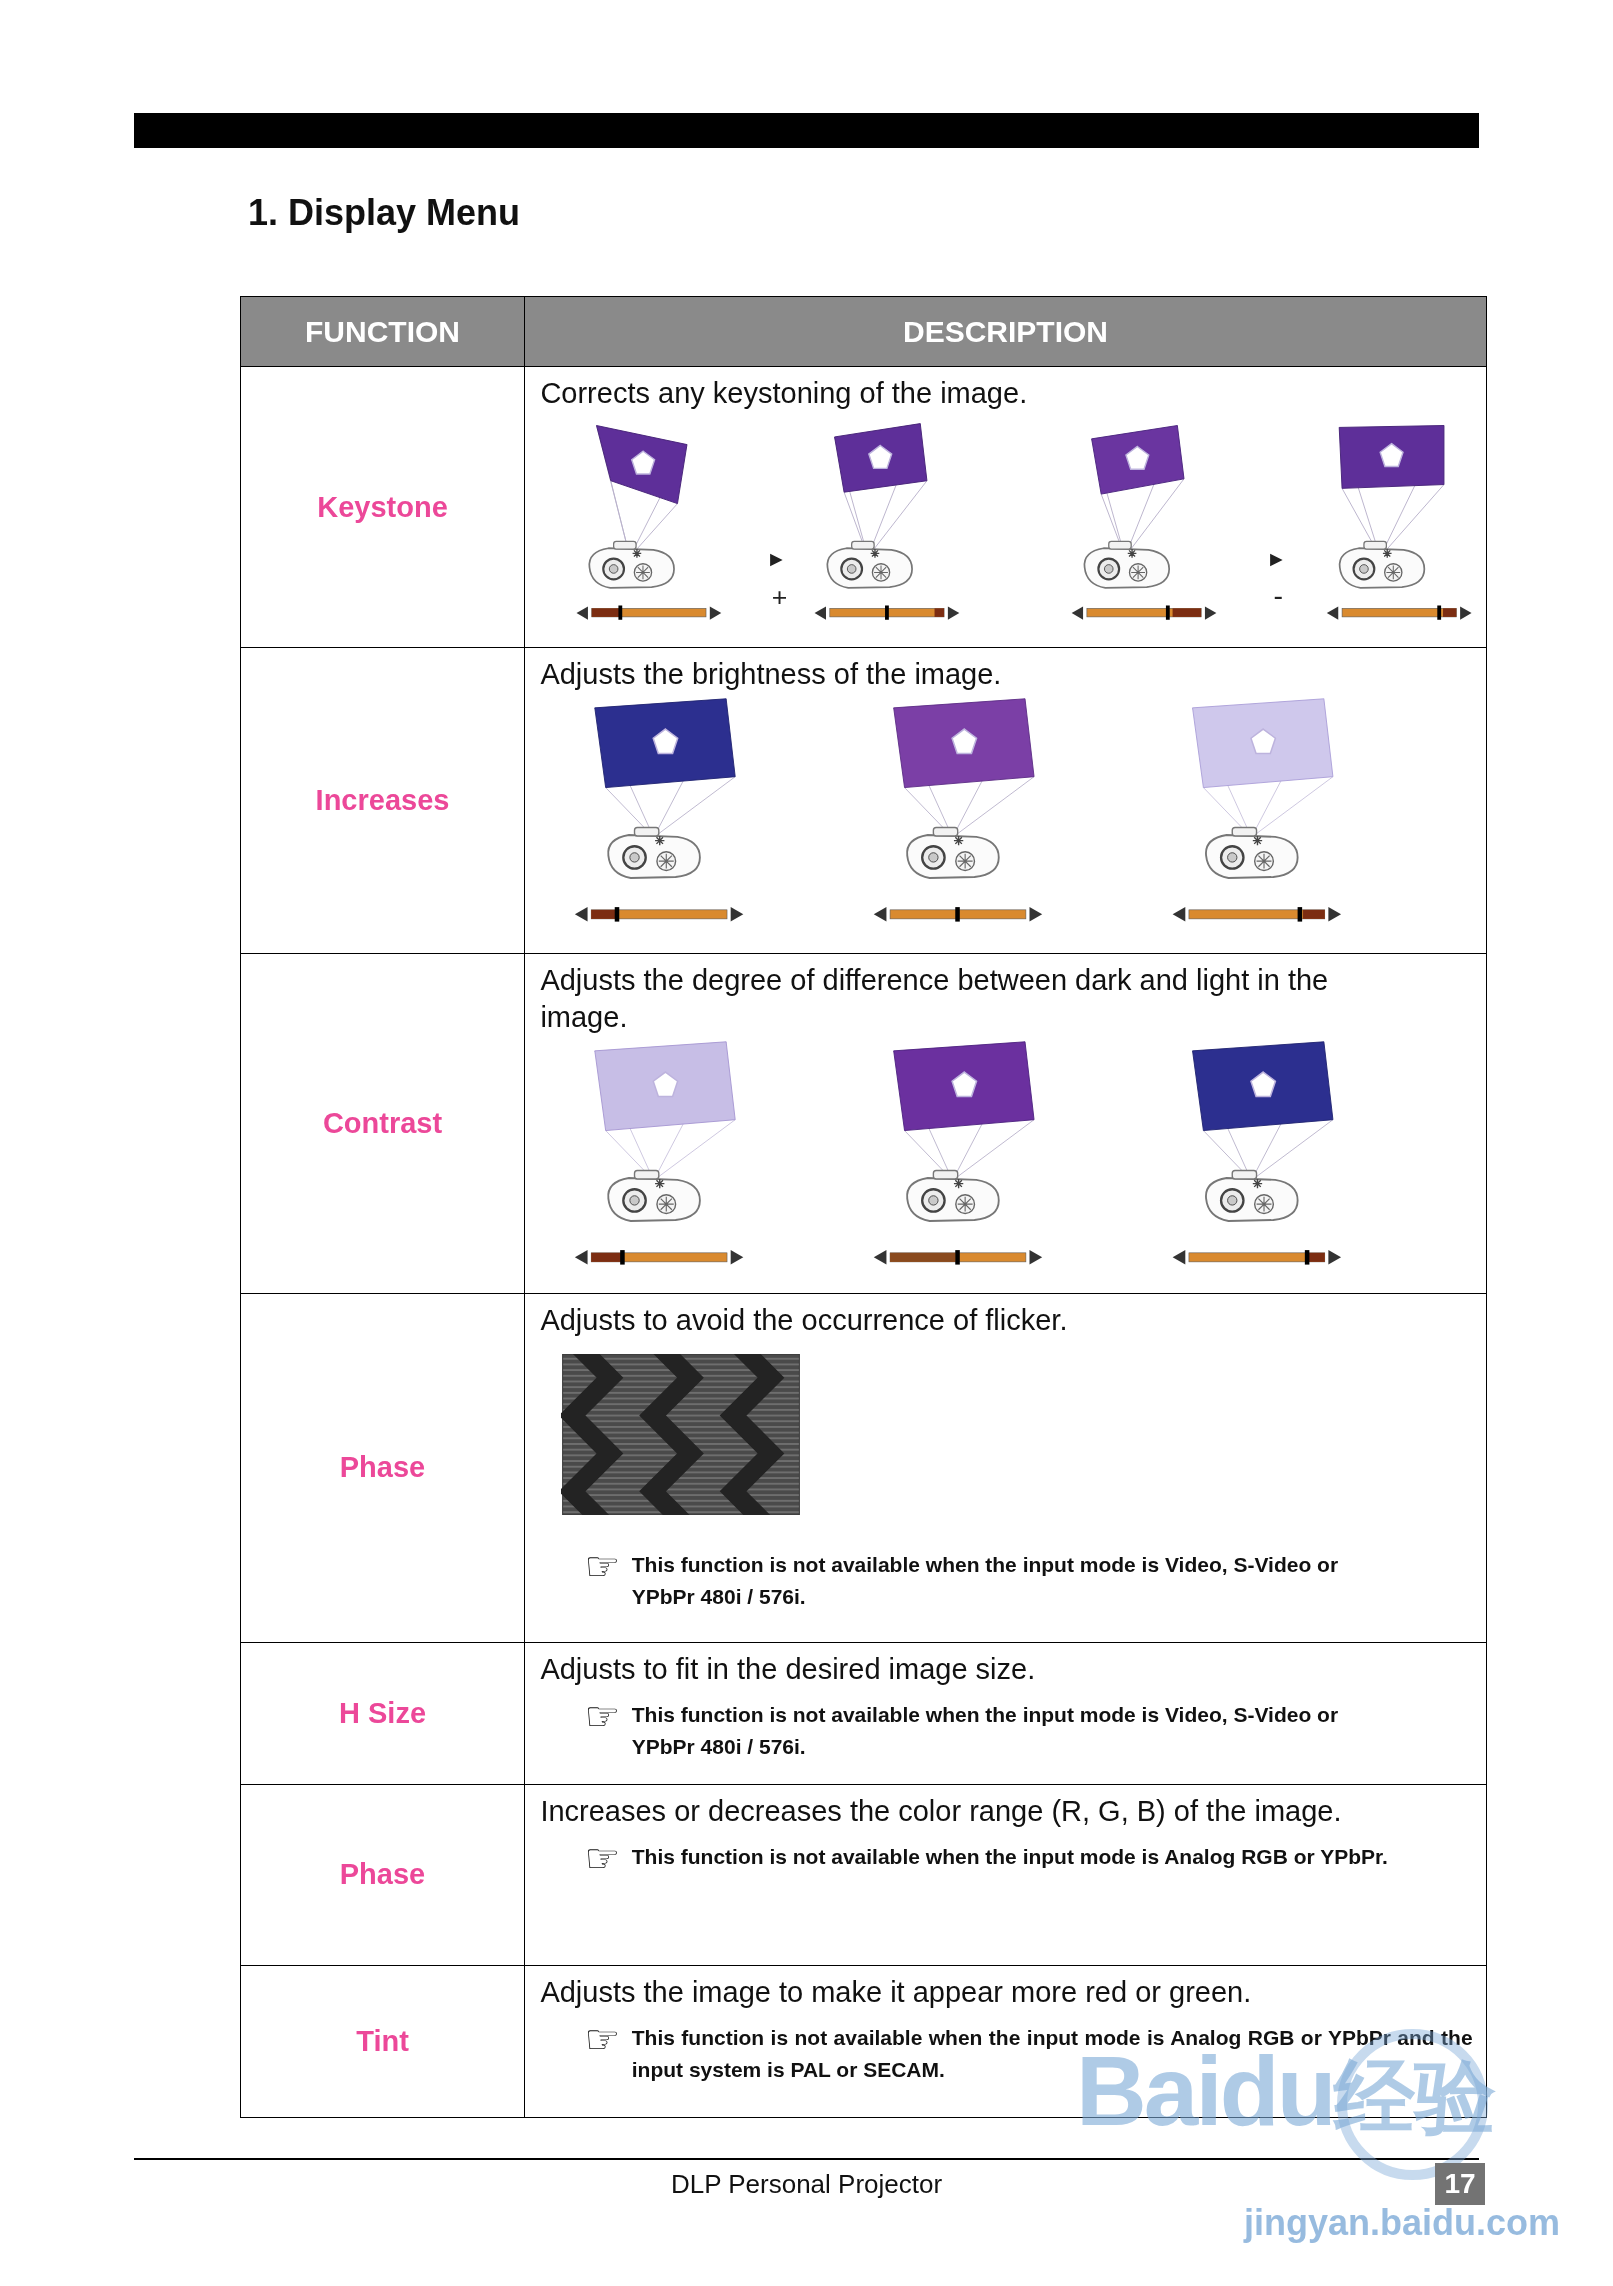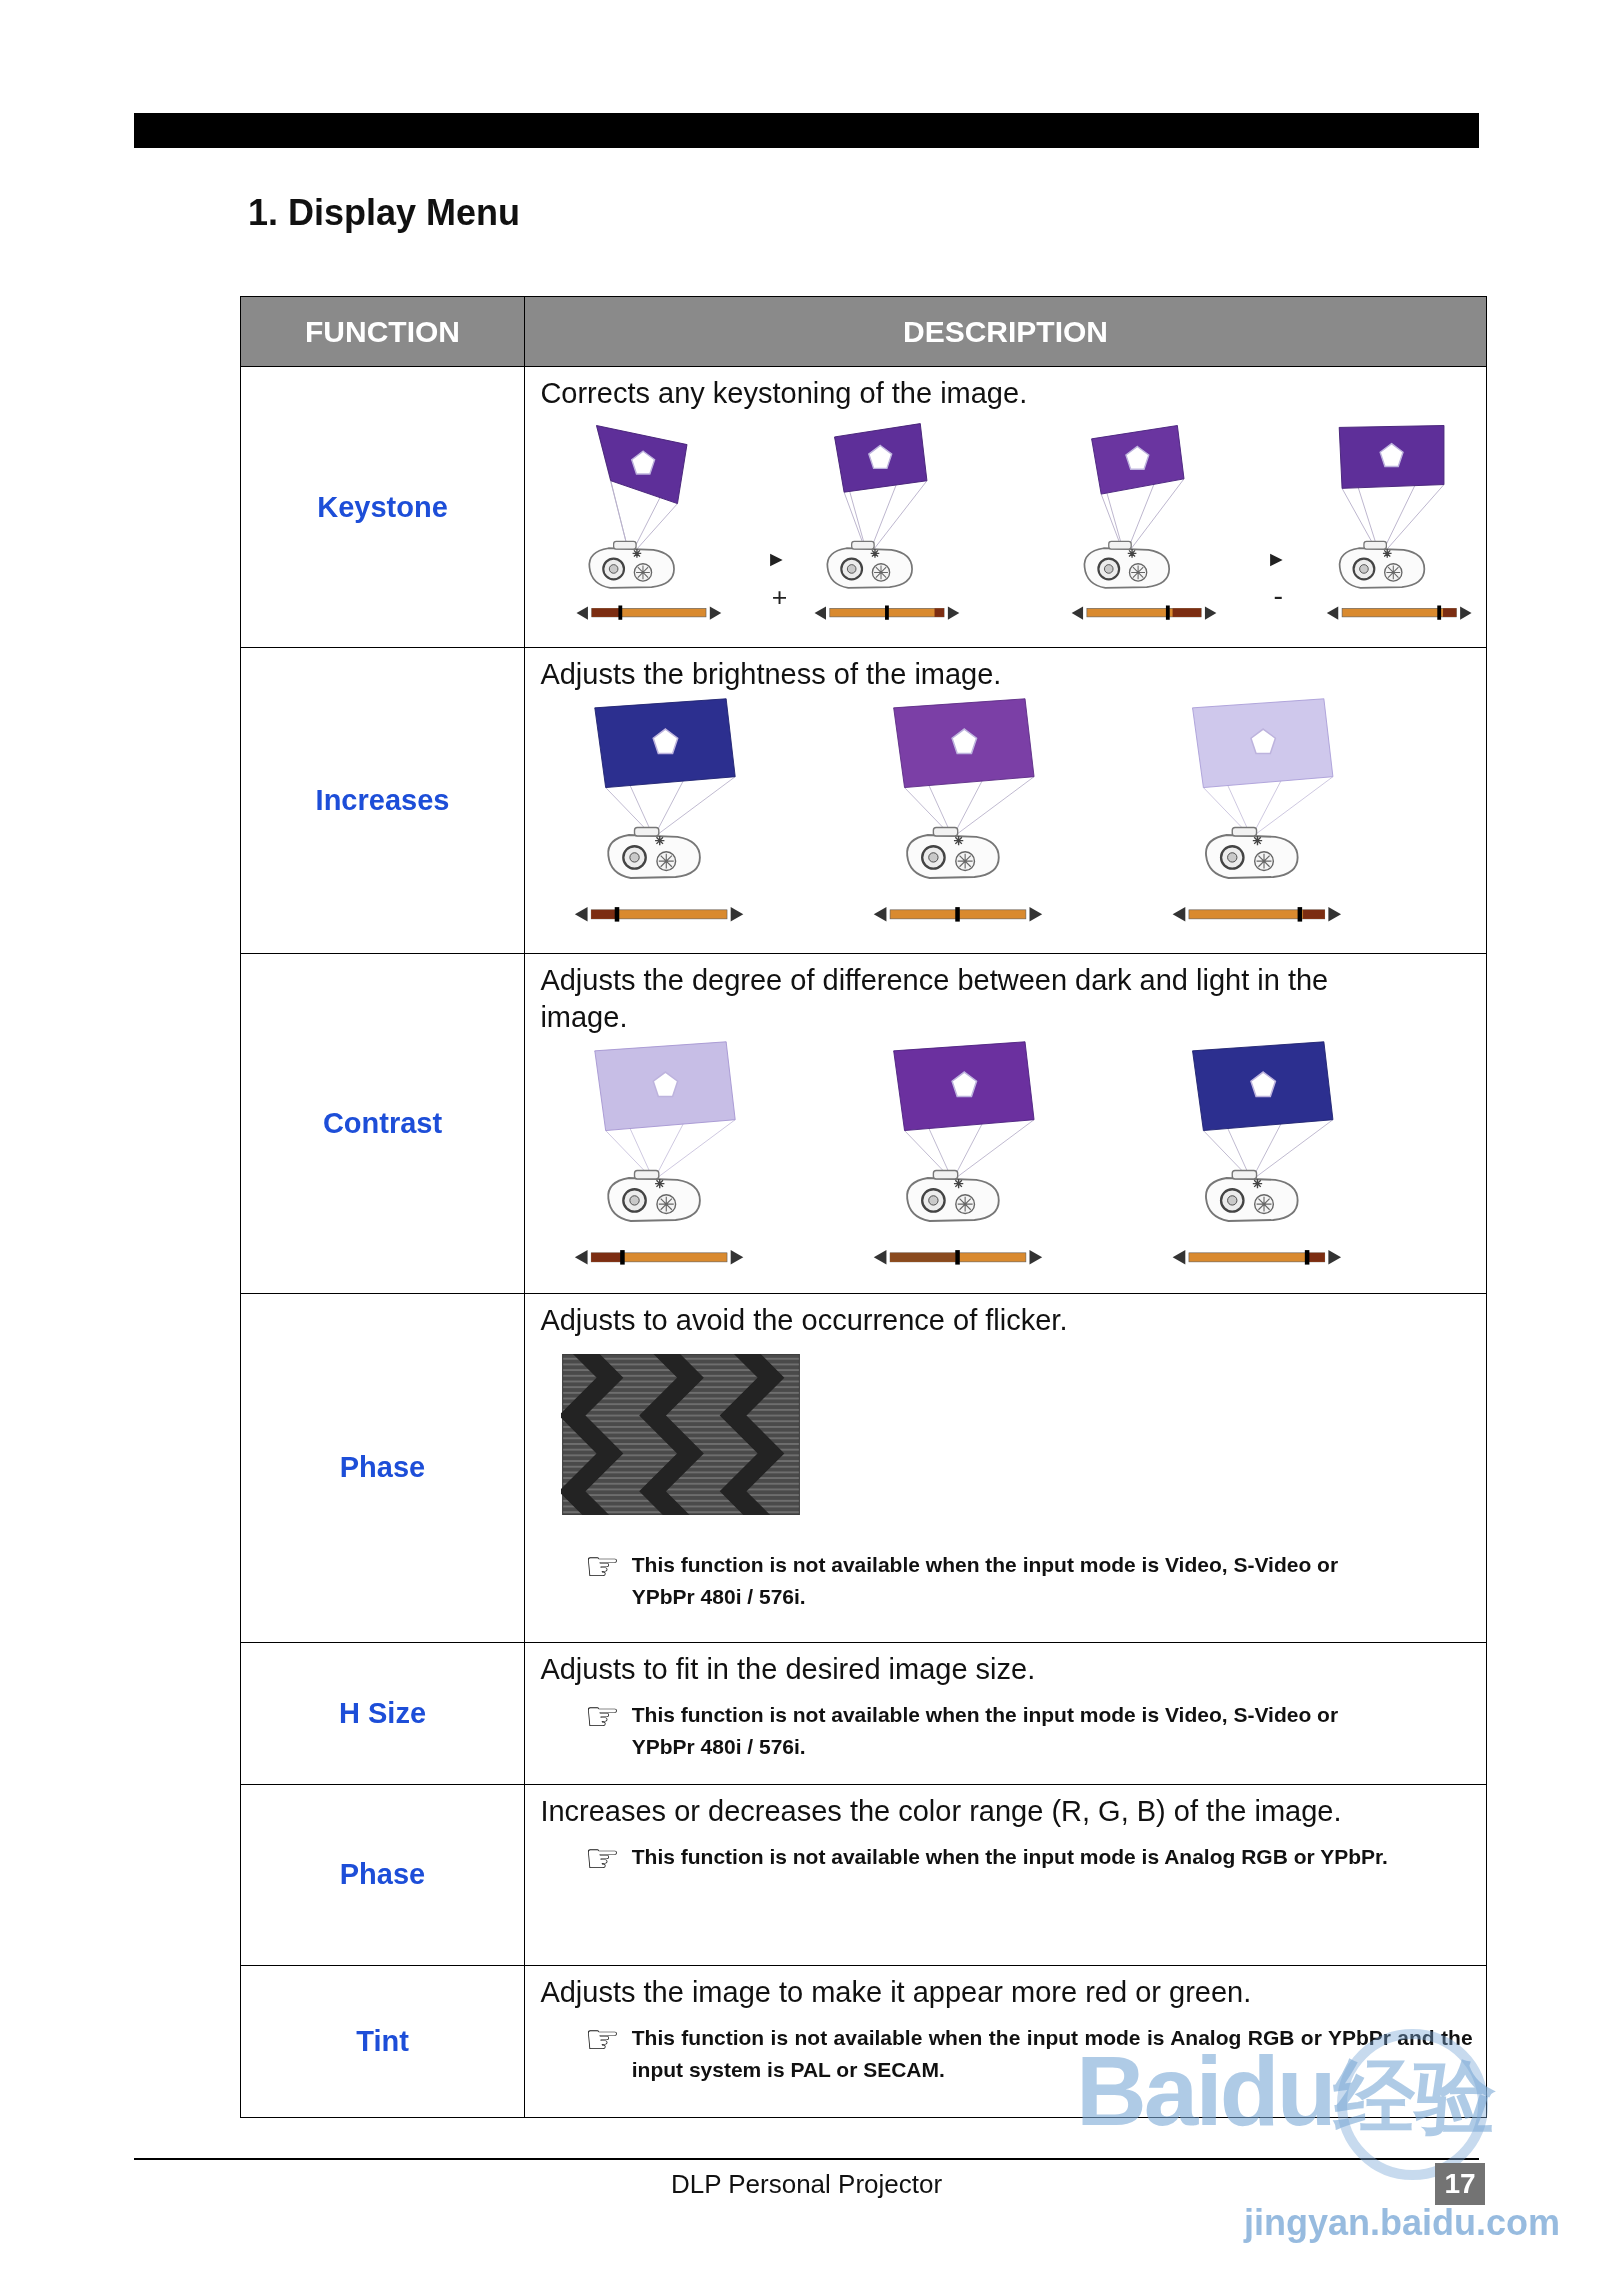--- a/index.html
+++ b/index.html
@@ -7,21 +7,21 @@
         font-family:"Liberation Sans", sans-serif;overflow:hidden;margin:0 auto;}
 
   .topbar{position:absolute;left:134px;top:113px;width:1345px;height:35px;background:#000;}
 
   .heading{position:absolute;left:248px;top:192px;font-size:36px;font-weight:bold;color:#111;}
 
   table.menu{position:absolute;left:240px;top:296px;width:1247px;border-collapse:collapse;table-layout:fixed;}
   table.menu th,table.menu td{border:1.9px solid #000;}
   th.fn-col{width:281px;}
   table.menu thead th{background:#8a8a8a;color:#fff;font-size:30px;font-weight:bold;height:67px;text-align:center;}
-  td.fn{font-weight:bold;font-size:29px;text-align:center;vertical-align:middle;color:#1d4ed8;}
+  td.fn{font-weight:bold;font-size:29px;text-align:center;vertical-align:middle;color:#ec4899;}
   td.desc{vertical-align:top;padding:7.7px 13.4px 5.8px 15.4px;font-size:29px;color:#111;}
   td.desc p{margin:0 0 1.9px 0;max-width:865px;line-height:1.28;}
 
   tr.r-keystone{height:277px;}
   tr.r-brightness{height:306px;}
   tr.r-contrast{height:339px;}
   tr.r-phase{height:349px;}
   tr.r-hsize{height:142px;}
   tr.r-color{height:181px;}
   tr.r-tint{height:152px;}

